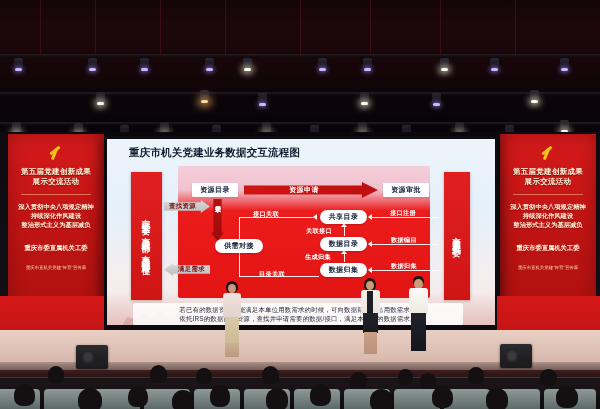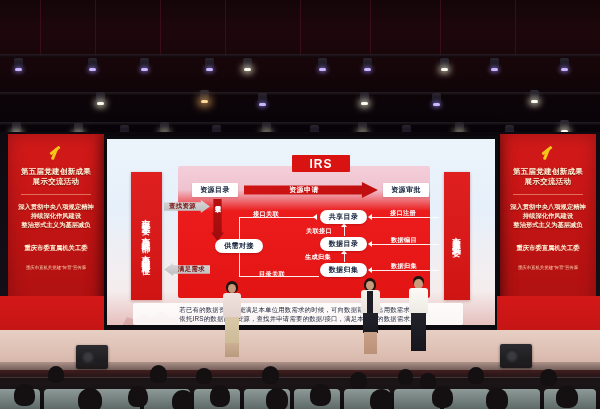--- a/index.html
+++ b/index.html
@@ -601,31 +601,31 @@
       <div>整治形式主义为基层减负</div>
     </div>
     <div class="b-org">重庆市委直属机关工委</div>
     <div class="b-sub">重庆市直机关党建"智育"宣传廊</div>
   </div>
 
   <div class="screen-frame">
     <div class="screen">
       <div class="skyline"></div>
 
+      <div class="slide-title">重庆市机关党建业务数据交互流程图</div>
 
       <div class="v-unit left-unit">
         <span>市纪委监委、市委统战部、市委组织部等单位</span>
       </div>
 
       <div class="v-unit right-unit">
         <span>市委直属机关工委</span>
       </div>
 
       <div class="irs-panel"></div>
-      <div class="irs-badge">IRS</div>
 
       <div class="wbox b-res-cat">资源目录</div>
       <div class="big-arrow">资源申请</div>
       <div class="wbox b-res-appr">资源审批</div>
 
       <div class="gray-arrow to-right">查找资源</div>
       <div class="gray-arrow to-left">满足需求</div>
 
       <div class="demand-arrow">
         <span>提需求</span>

